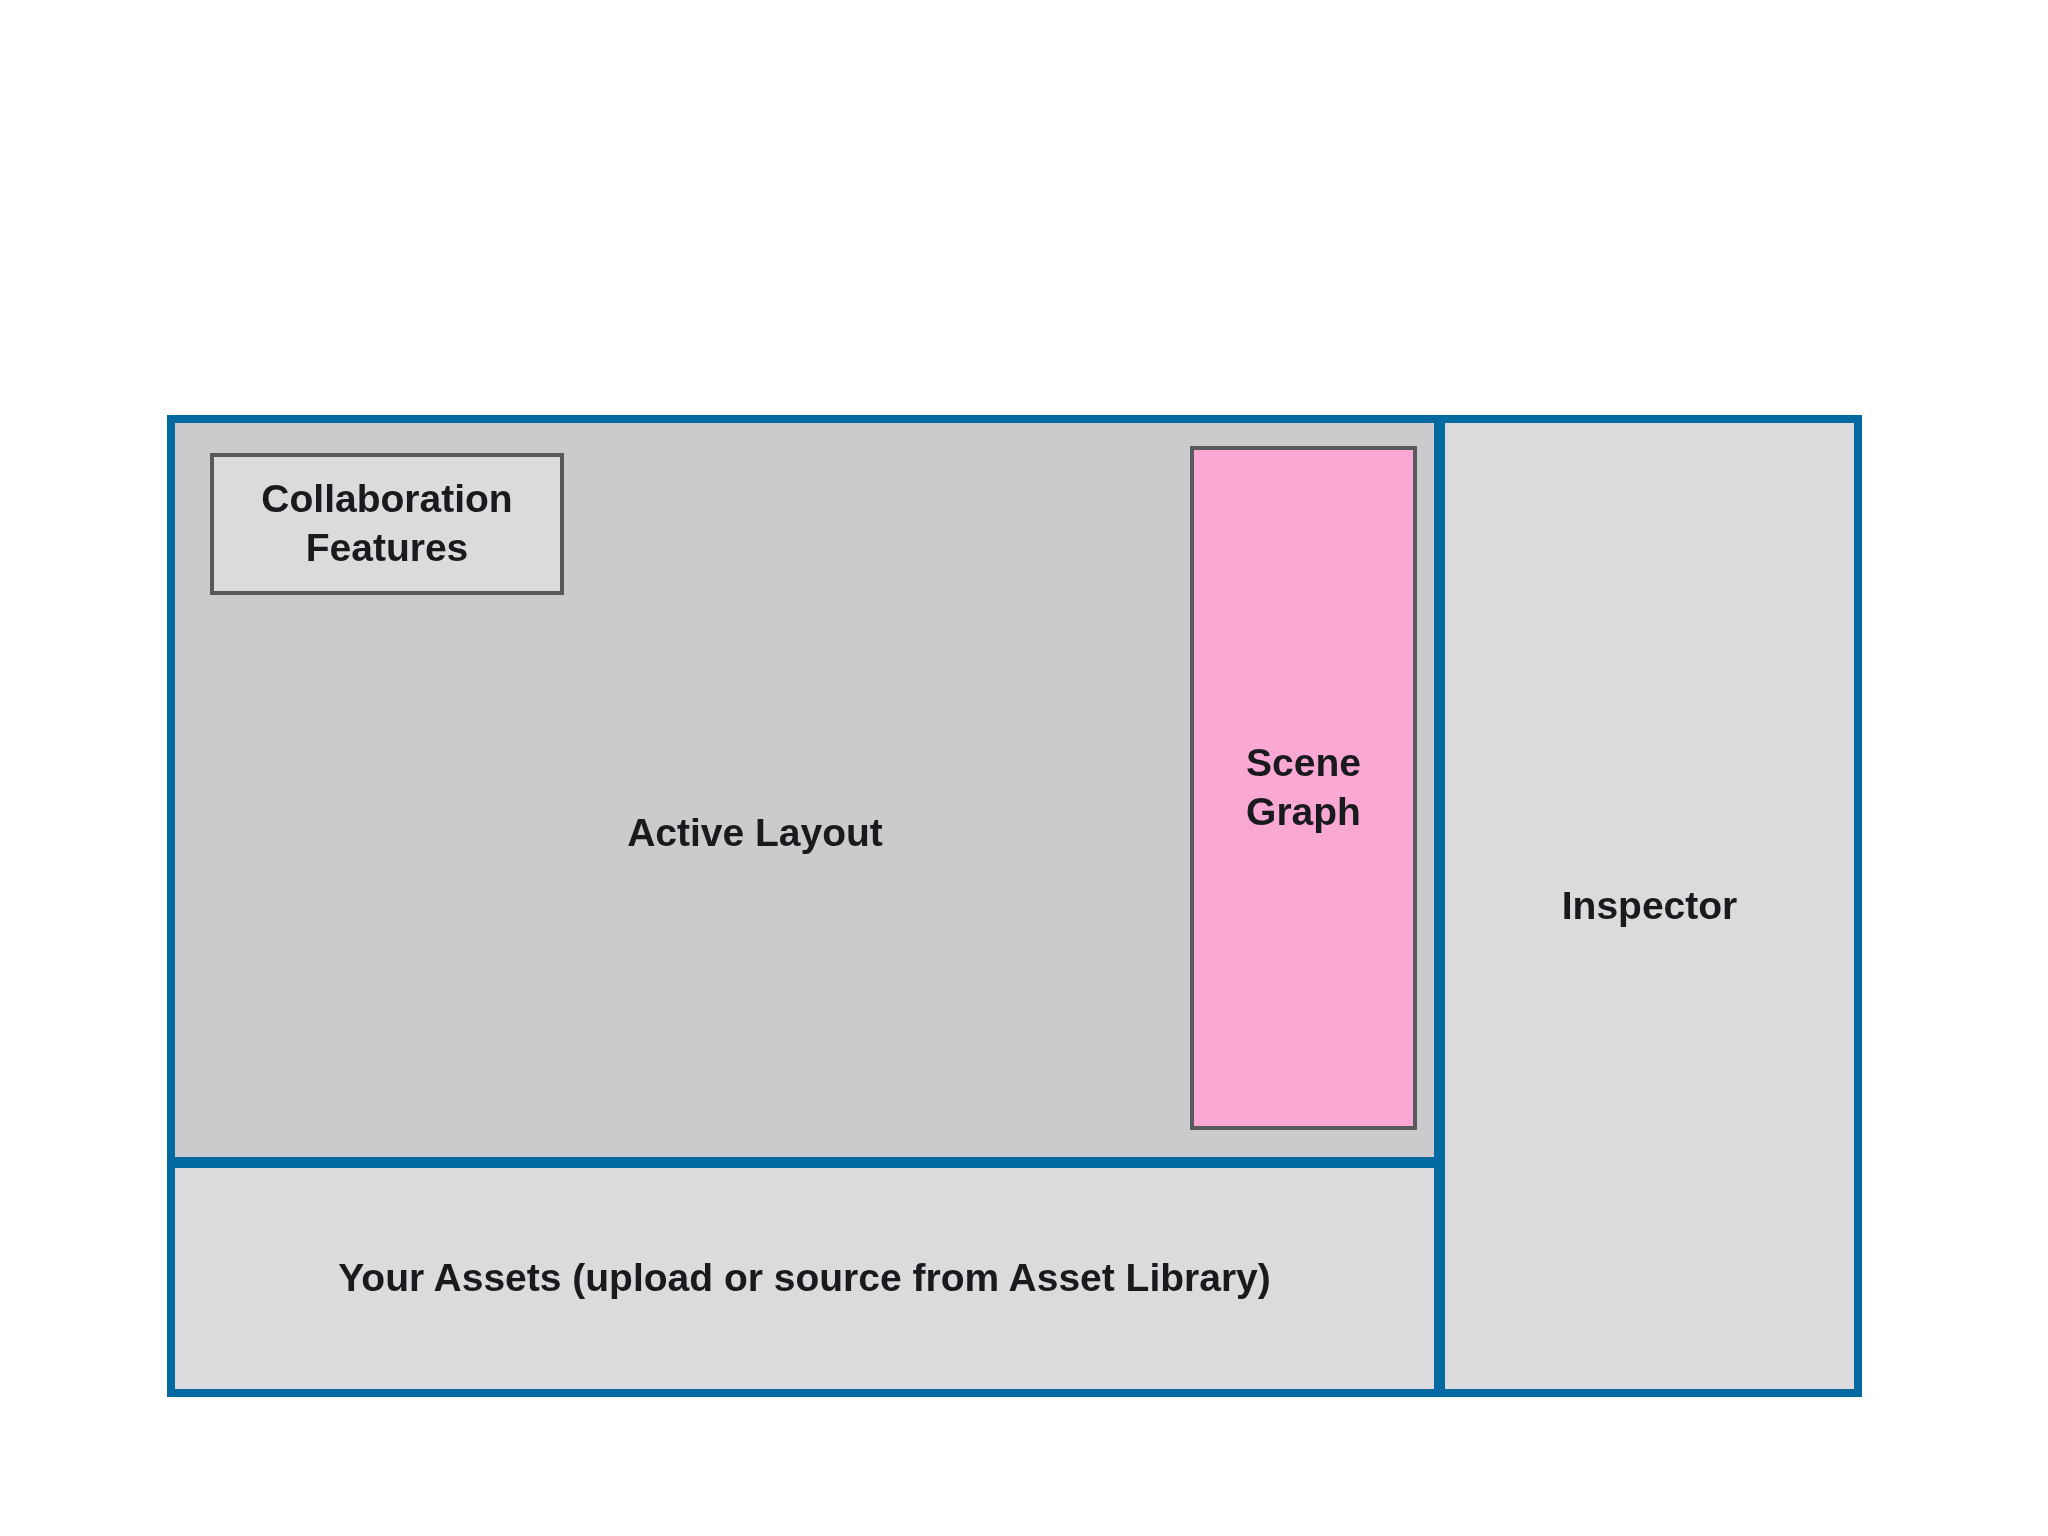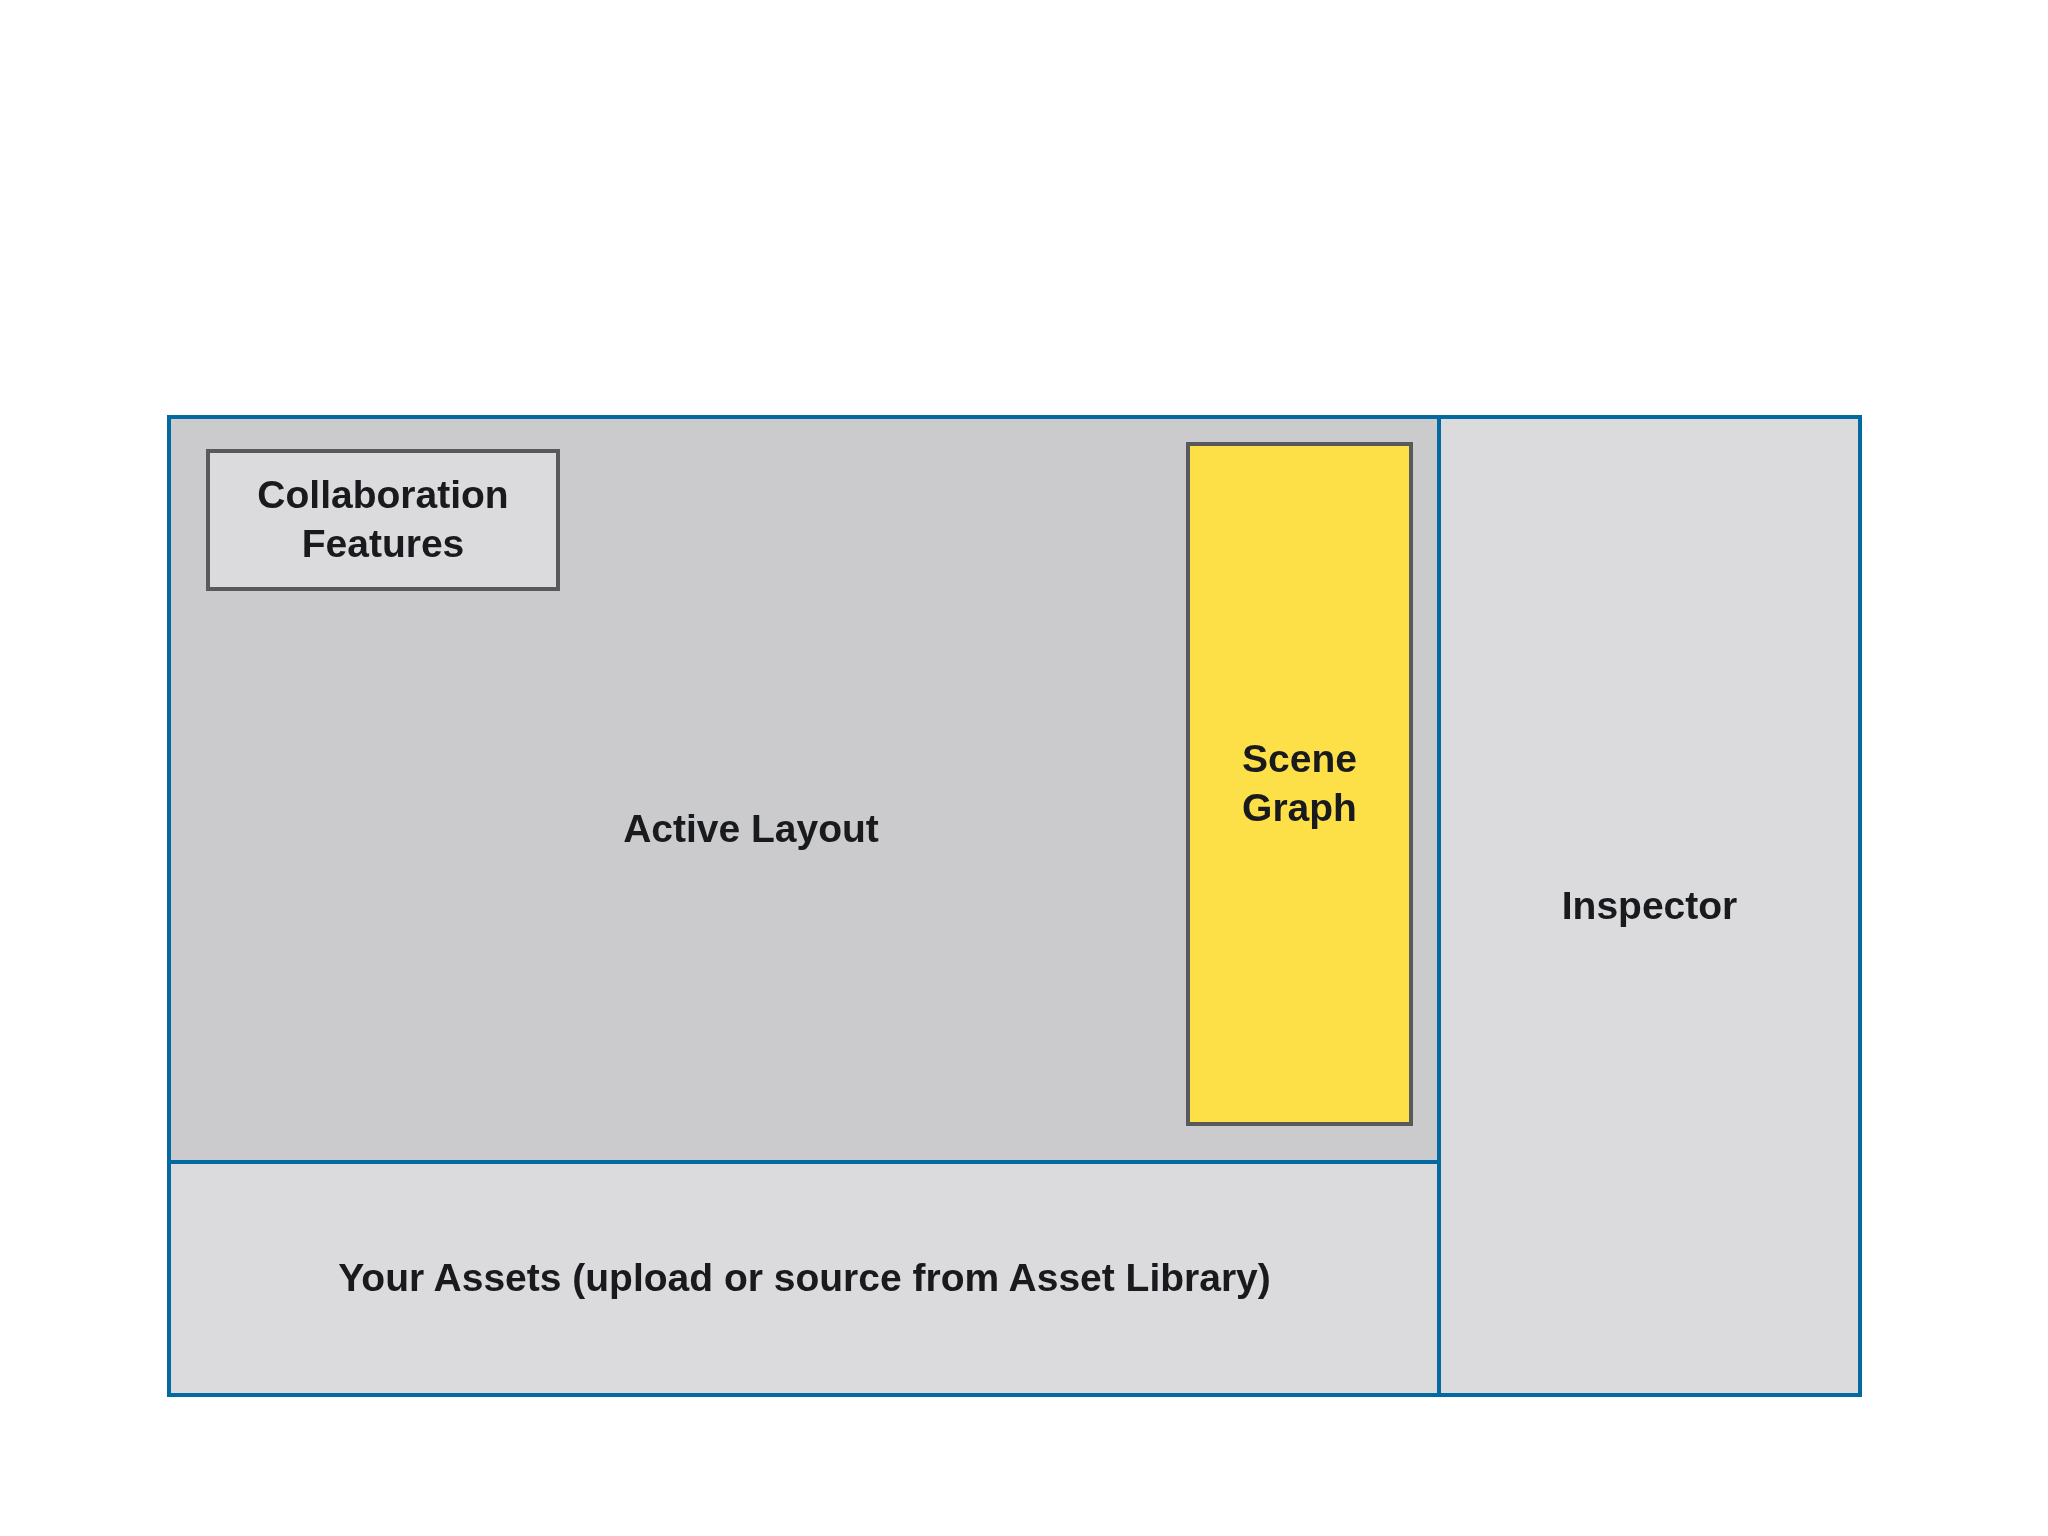--- a/index.html
+++ b/index.html
@@ -30,21 +30,21 @@
     color: #3b3191;
     white-space: nowrap;
   }
   .diagram {
     position: absolute;
     inset: 0;
   }
   .box {
     position: absolute;
     box-sizing: border-box;
-    border: 4px solid #0369a1;
+    border: 8px solid #0369a1;
   }
   .label {
     font-size: 39px;
     font-weight: bold;
     line-height: 1.25;
     color: #181a1d;
     text-align: center;
   }
   .main-area {
     left: 167px;
@@ -74,21 +74,21 @@
     transform: translate(-50%, -50%);
     white-space: nowrap;
   }
   .scene-graph-box {
     position: absolute;
     box-sizing: border-box;
     left: 1015px;
     top: 23px;
     width: 227px;
     height: 684px;
-    background: #fde047;
+    background: #f9a8d4;
     border: 4px solid #58595c;
     display: flex;
     align-items: center;
     justify-content: center;
     padding: 0 28px;
     line-height: 1.15;
   }
   .inspector {
     left: 1437px;
     top: 415px;

